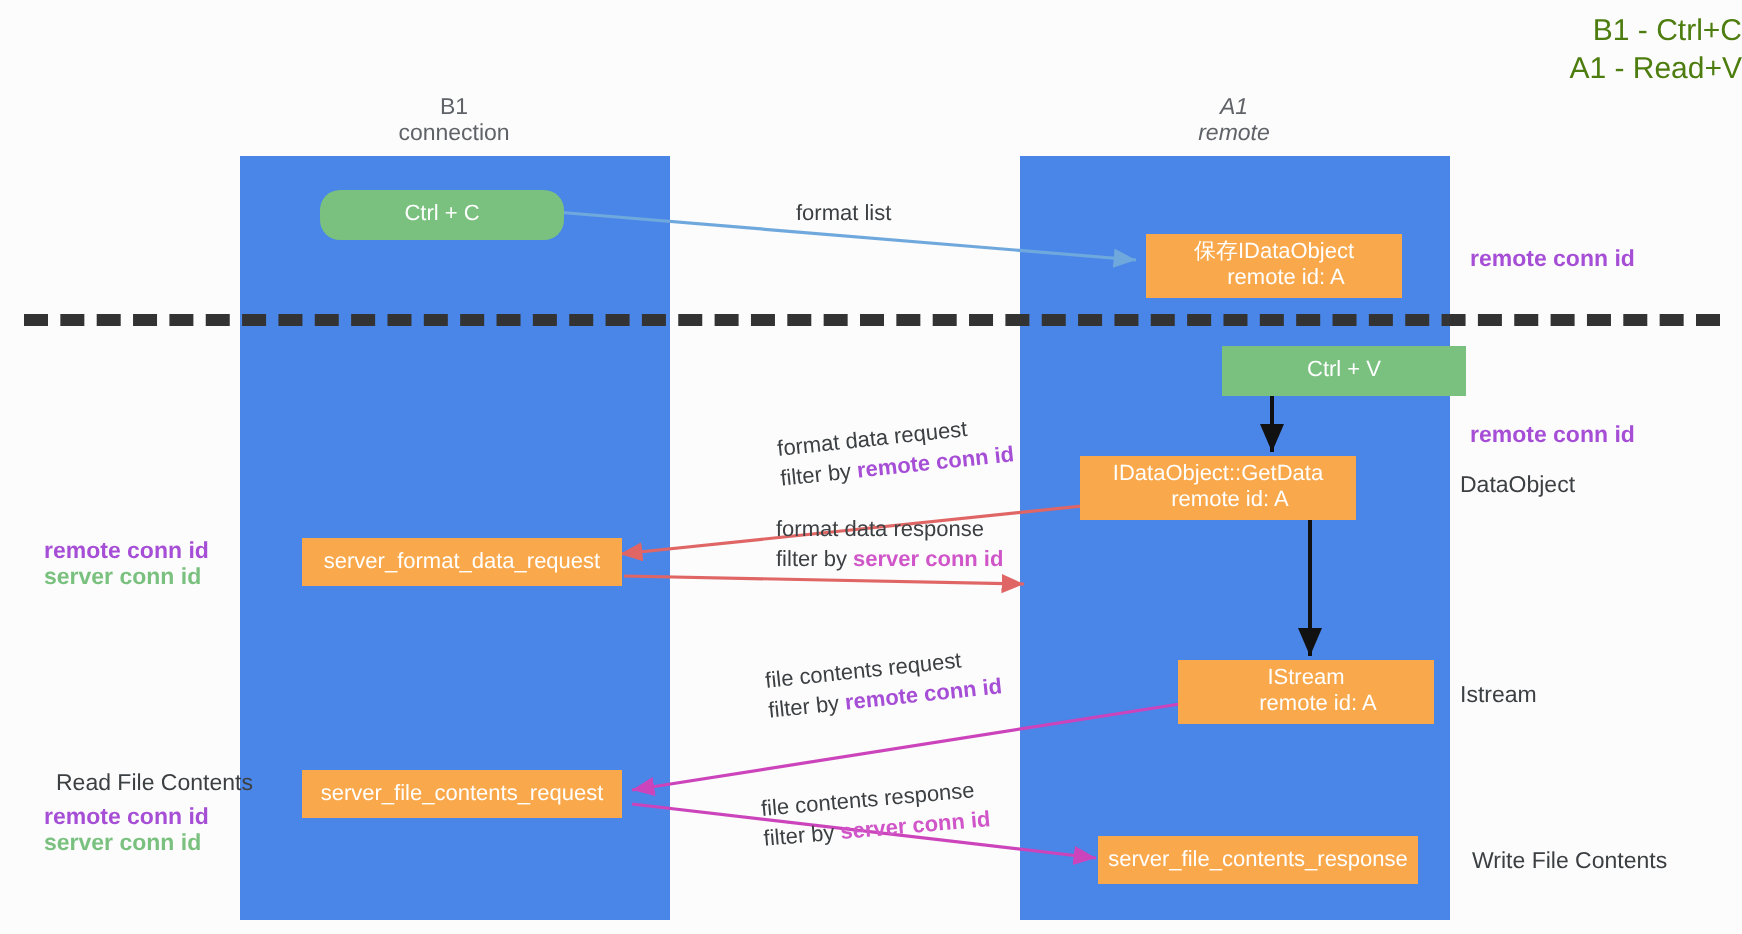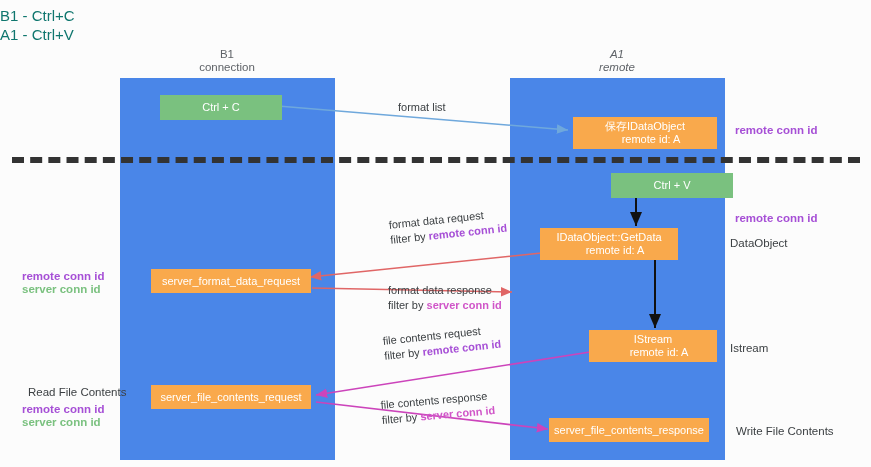--- a/index.html
+++ b/index.html
@@ -13,26 +13,26 @@
   #canvas {
     position: relative;
     width: 871px;
     height: 467px;
     background: #fcfcfc;
     overflow: hidden;
   }
   
   .title {
     position: absolute;
-    left: 0; right: 0;
+    left: 12px; right: 0;
     top: 6px;
-    text-align: left;
+    text-align: right;
     font-size: 15px;
     line-height: 19px;
-    color: #0f766e;
+    color: #4d7c0f;
   }
   
   .col-header {
     position: absolute;
     text-align: center;
     font-size: 11.5px;
     line-height: 13px;
     color: #5f6368;
     width: 160px;
   }
@@ -105,21 +105,21 @@
     pointer-events: none;
   }
 </style>
 </head>
 <body>
 
 <div id="canvas">
 
   <div class="title">
     <div>B1 - Ctrl+C</div>
-    <div>A1 - Ctrl+V</div>
+    <div>A1 - Read+V</div>
   </div>
 
   <div class="col-header" style="left:147px; top:48px;">
     <div>B1</div>
     <div>connection</div>
   </div>
   <div class="col-header" style="left:537px; top:48px;font-style:italic;">
     <div>A1</div>
     <div>remote</div>
   </div>
@@ -151,25 +151,25 @@
 
     <line x1="312" y1="288" x2="512" y2="292" stroke="#e06666" stroke-width="1.6" marker-end="url(#ah-red)"></line>
 
     <line x1="655" y1="254" x2="655" y2="328" stroke="#111111" stroke-width="2" marker-end="url(#ah-black)"></line>
 
     <line x1="590" y1="352" x2="316" y2="395" stroke="#cc44bb" stroke-width="1.6" marker-end="url(#ah-mag)"></line>
 
     <line x1="316" y1="402" x2="548" y2="429" stroke="#cc44bb" stroke-width="1.6" marker-end="url(#ah-mag)"></line>
   </svg>
 
-  <div class="node green" style="left:160px; top:95px; width:122px; height:25px;">
+  <div class="node green" style="left:160px; top:95px; width:122px; height:25px;border-radius:10px;">
     <div>Ctrl + C</div>
   </div>
 
-  <div class="node orange" style="left:573px; top:117px; width:144px; height:32px;">
+  <div class="node orange" style="left:573px; top:117px; width:128px; height:32px;">
     <div>保存IDataObject</div>
     <div class="sub">remote id: A</div>
   </div>
 
   <div class="node green" style="left:575px; top:173px; width:122px; height:25px;margin-left:36px;">
     <div>Ctrl + V</div>
   </div>
 
   <div class="node orange" style="left:540px; top:228px; width:138px; height:32px;">
     <div>IDataObject::GetData</div>
@@ -196,21 +196,21 @@
 
   <div class="edge-label" style="left:398px; top:100px;">
     <span>format list</span>
   </div>
 
   <div class="edge-label" style="left:388px; top:218px; transform:rotate(-6deg); transform-origin:left top;">
     <span class="l2">format data request</span>
     <span class="l2"><span>filter by </span><span class="tok-remote">remote conn id</span></span>
   </div>
 
-  <div class="edge-label" style="left:388px; top:283px;">
+  <div class="edge-label" style="left:388px; top:258px;">
     <span class="l2">format data response</span>
     <span class="l2"><span>filter by </span><span class="tok-server-mag">server conn id</span></span>
   </div>
 
   <div class="edge-label" style="left:382px; top:334px; transform:rotate(-6deg); transform-origin:left top;">
     <span class="l2">file contents request</span>
     <span class="l2"><span>filter by </span><span class="tok-remote">remote conn id</span></span>
   </div>
 
   <div class="edge-label" style="left:380px; top:398px; transform:rotate(-5deg); transform-origin:left top;">

